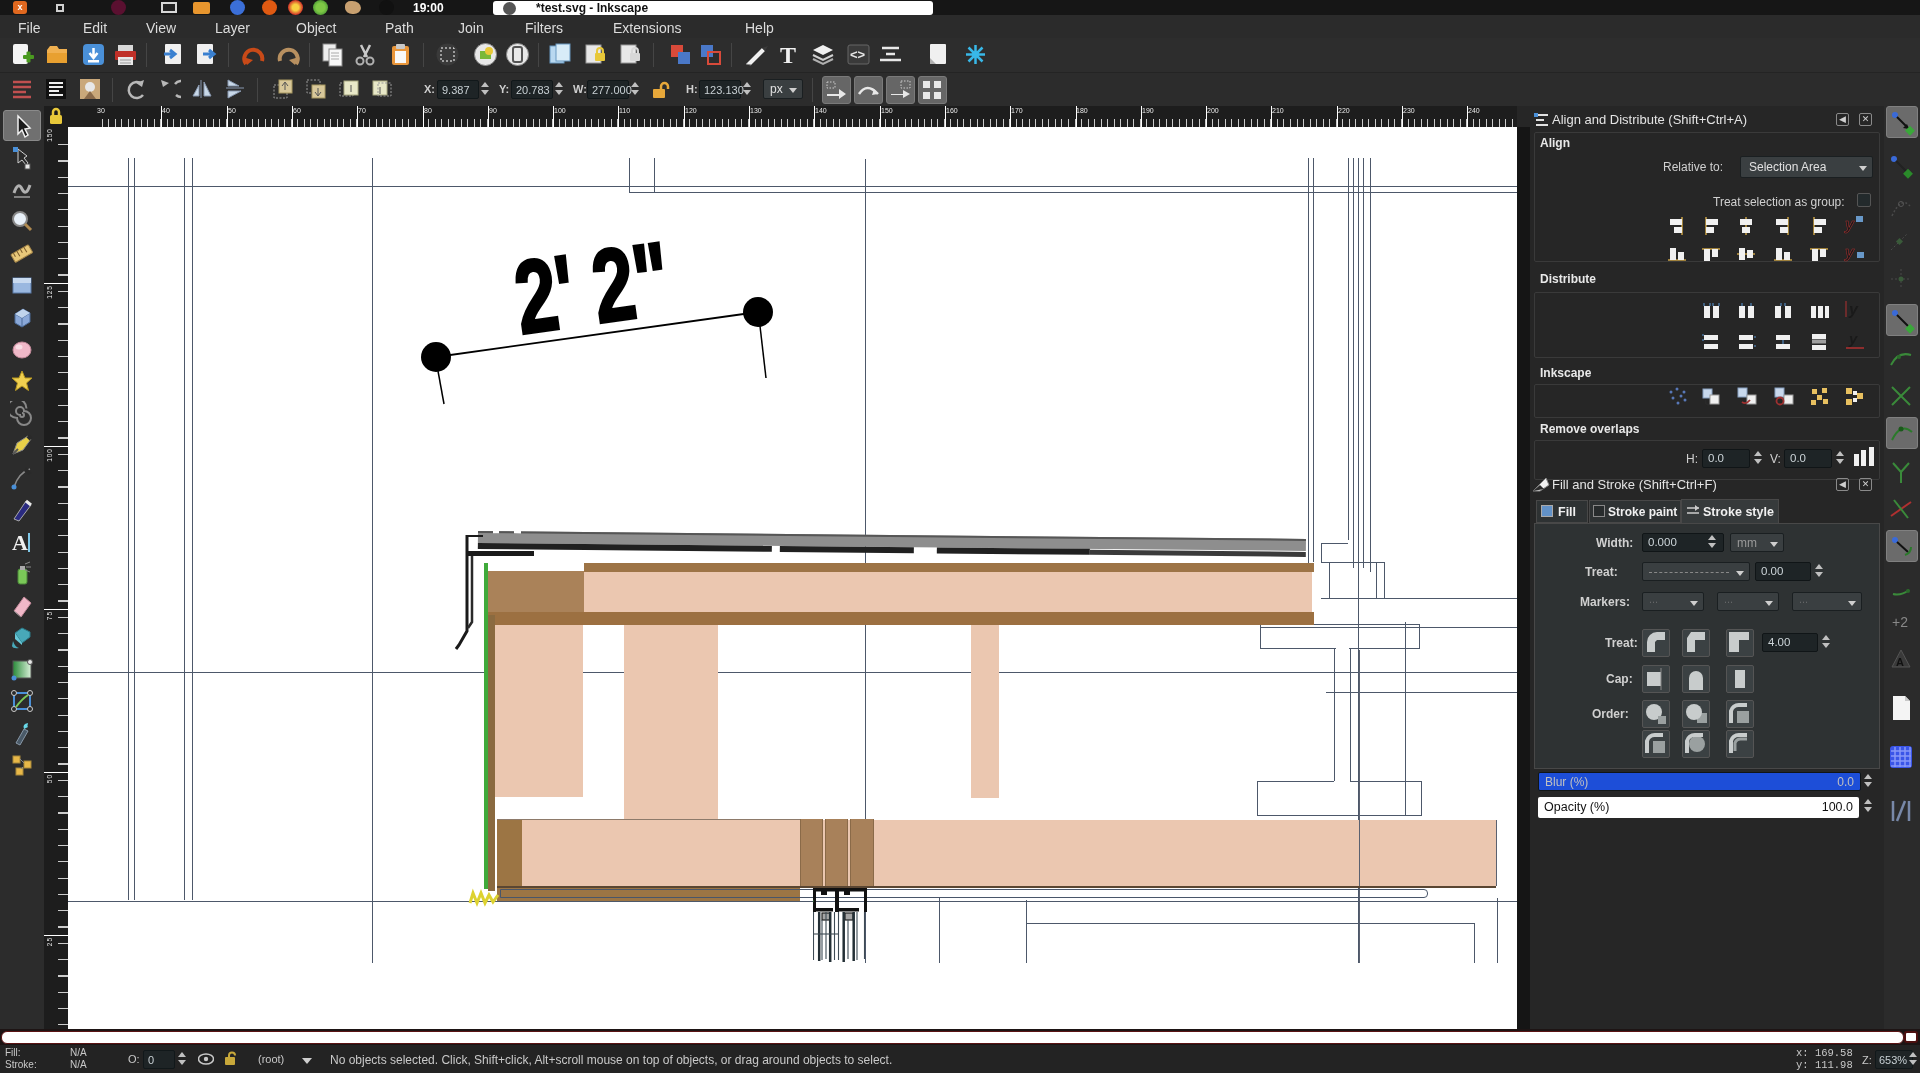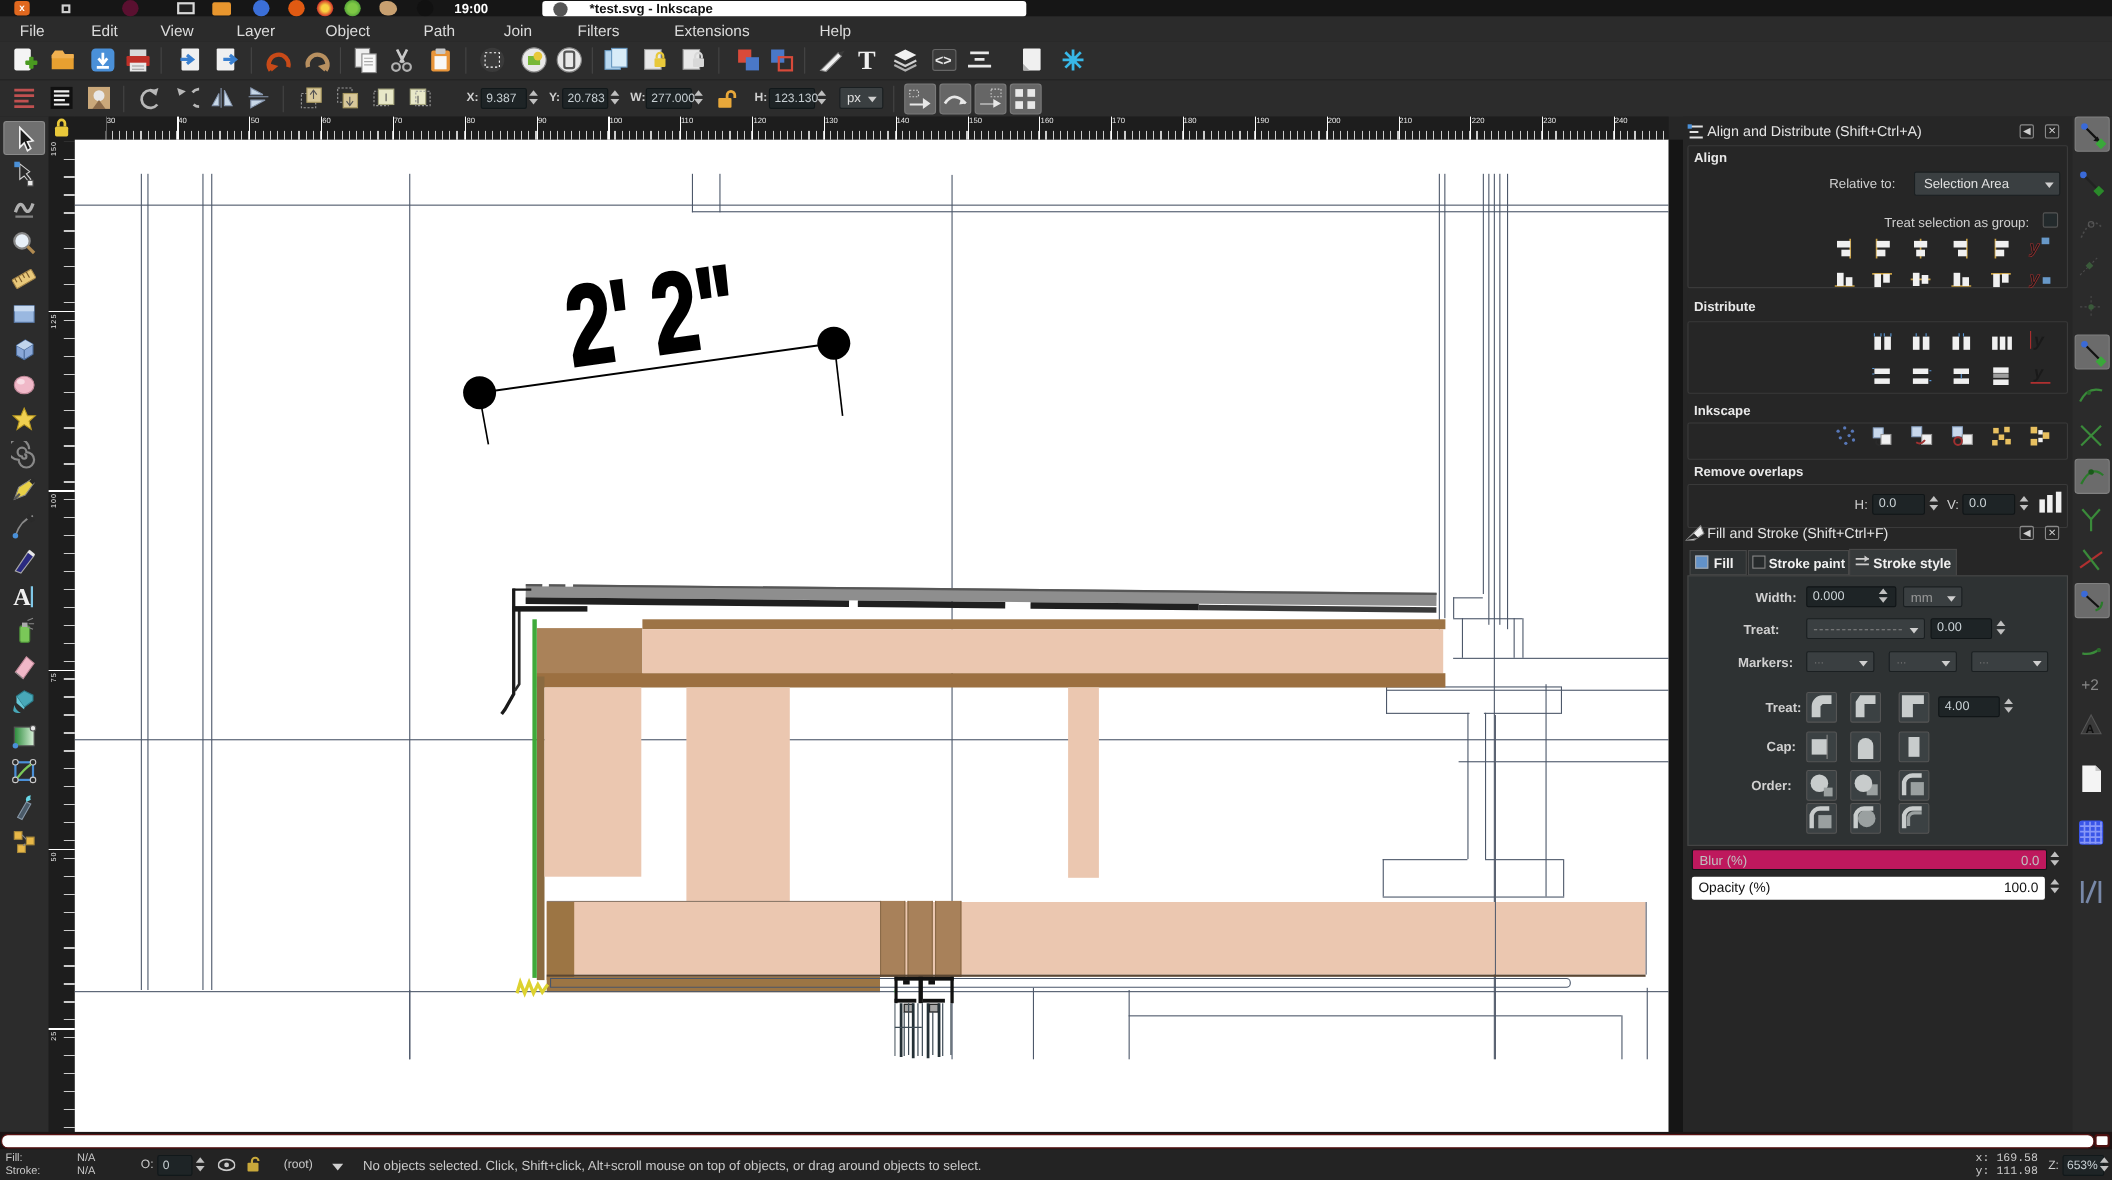--- a/index.html
+++ b/index.html
@@ -1035,21 +1035,21 @@
           <path d="M4 22 L4 10 A8 8 0 0 1 12 4 L20 4" fill="none" stroke="#c8cccc" stroke-width="4"></path>
         </svg></div>
   <div class="abs" style="left:152px;top:624px;width:28px;height:28px;background:#3b4143;border:1px solid #555;border-radius:2px;"><svg width="26" height="26">
           <circle cx="14" cy="13" r="8" fill="#9aa0a0"></circle>
           <path d="M4 22 L4 10 A8 8 0 0 1 12 4 L20 4" fill="none" stroke="#c8cccc" stroke-width="4"></path>
         </svg></div>
   <div class="abs" style="left:196px;top:624px;width:28px;height:28px;background:#3b4143;border:1px solid #555;border-radius:2px;"><svg width="26" height="26">
           <path d="M4 22 L4 10 A8 8 0 0 1 12 4 L20 4" fill="none" stroke="#c8cccc" stroke-width="4"></path>
           <path d="M8 20 L8 12 A6 6 0 0 1 14 8 L20 8" fill="none" stroke="#9aa0a0" stroke-width="3"></path>
         </svg></div>
-  <div class="abs" style="left:8px;top:666px;width:323px;height:19px;background:#be185d;border:1px solid #101517;border-radius:2px;">
+  <div class="abs" style="left:8px;top:666px;width:323px;height:19px;background:#1d4ed8;border:1px solid #101517;border-radius:2px;">
     <span class="abs" style="left:6px;top:2px;color:#c0c0c0;font-size:12px;">Blur (%)</span>
     <span class="abs" style="right:6px;top:2px;color:#c0c0c0;font-size:12px;">0.0</span>
   </div>
   <div class="updown" style="left:334px;top:667px;"></div>
   <div class="abs" style="left:8px;top:691px;width:321px;height:21px;background:#ffffff;border-radius:2px;">
     <span class="abs" style="left:6px;top:3px;color:#111;font-size:12.5px;">Opacity (%)</span>
     <span class="abs" style="right:6px;top:3px;color:#111;font-size:12.5px;">100.0</span>
   </div>
   <div class="updown" style="left:334px;top:692px;"></div>
 </div>

